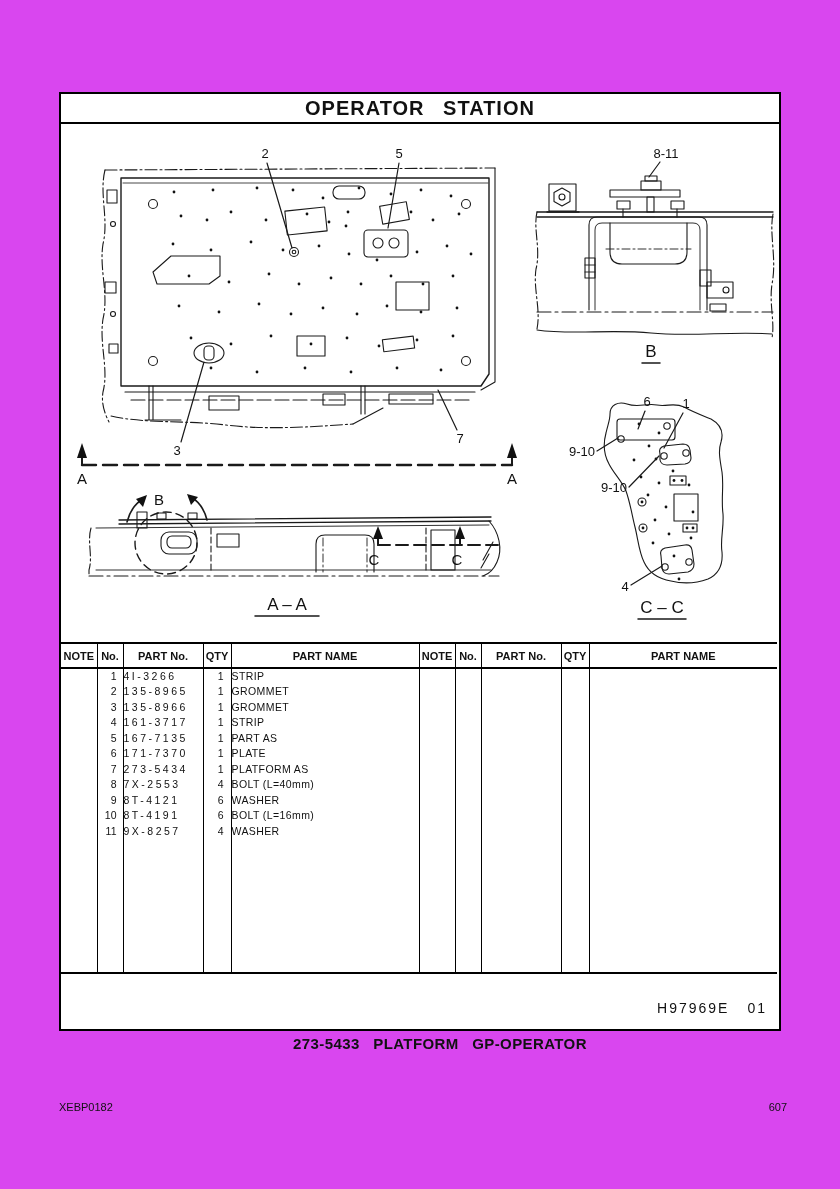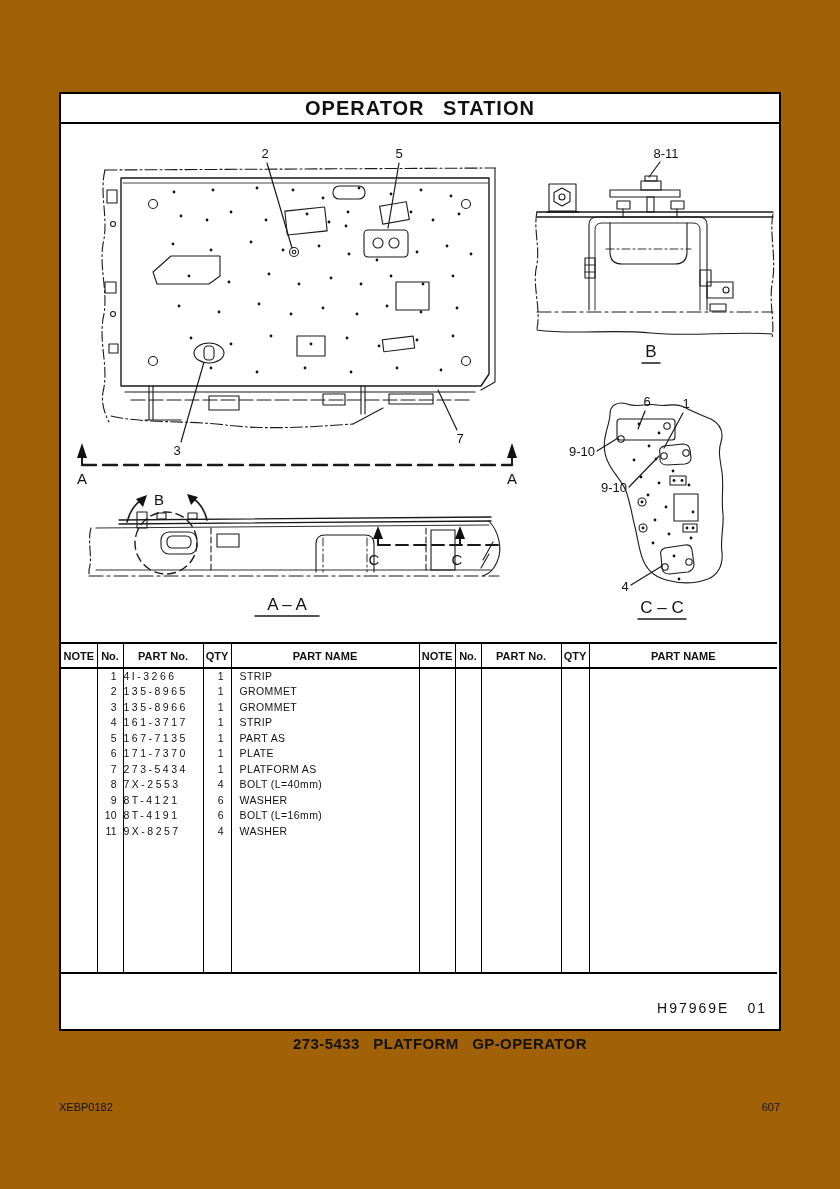--- a/index.html
+++ b/index.html
@@ -1,17 +1,17 @@
 <!DOCTYPE html>
 <html><head>
 <meta charset="utf-8">
 <style>
   * { margin:0; padding:0; box-sizing:border-box; }
   body { background:#fff; font-family:"Liberation Sans", sans-serif; color:#111; }
-  .page { position:relative; width:840px; height:1189px; background:#a16207; overflow:hidden; }
+  .page { position:relative; width:840px; height:1189px; background:#d946ef; overflow:hidden; }
 
   .frame { position:absolute; left:59px; top:92px; width:722px; height:939px; border:2px solid #000; background:#fff; }
   .title-bar { height:30px; border-bottom:2px solid #000; display:flex; align-items:center; justify-content:center; }
   .title-bar span { font-size:20px; font-weight:600; letter-spacing:1px; word-spacing:12px; }
 
   .diagram-area { position:relative; width:716px; height:520px; border-bottom:2px solid #000; }
   svg { display:block; }
   svg text { font-family:"Liberation Sans", sans-serif; fill:#111; }
   .lbl  { font-size:13px; }
   .sec  { font-size:15px; }
@@ -20,31 +20,31 @@
   table.parts { width:716px; height:329px; border-collapse:collapse; table-layout:fixed; border-bottom:2px solid #000; }
   table.parts th { border-right:1.2px solid #000; border-bottom:2px solid #000; height:24px;
                    font-size:11px; font-weight:bold; text-align:center; vertical-align:middle; }
   table.parts th.c-note { font-size:11px; }
   table.parts th:last-child, table.parts td:last-child { border-right:none; }
   table.parts td { border-right:1.2px solid #000; height:15.5px; font-size:10.5px; vertical-align:middle;
                    padding:0; line-height:1; overflow:hidden; white-space:nowrap; }
   table.parts td.c-no   { text-align:right; padding-right:6px; }
   table.parts td.c-part { letter-spacing:2.5px; }
   table.parts td.c-qty  { text-align:right; padding-right:7px; }
-  table.parts td.c-name { text-align:left; padding-left:8px; letter-spacing:0.4px; }
+  table.parts td.c-name { text-align:left; letter-spacing:0.4px; }
   table.parts tr.filler td { height:134px; }
 
   .bottom-band { position:relative; height:49px; }
   .drawing-code { position:absolute; right:12px; bottom:7px; font-size:14px; letter-spacing:2px; }
   .drawing-code .rev { margin-left:18px; }
 
   .caption { position:absolute; top:1035px; left:0; width:840px; text-align:center;
              font-size:15px; font-weight:bold; letter-spacing:0.4px; word-spacing:9px;margin-left:20px; }
   .footer-left  { position:absolute; left:59px;  top:1101px; font-size:11px; }
-  .footer-right { position:absolute; right:60px; top:1101px; font-size:11px; }
+  .footer-right { position:absolute; right:53px; top:1101px; font-size:11px; }
 </style>
 </head>
 <body>
 
 <div class="page">
   <div class="frame">
 
     <div class="title-bar">
       <span>OPERATOR STATION</span>
     </div>

